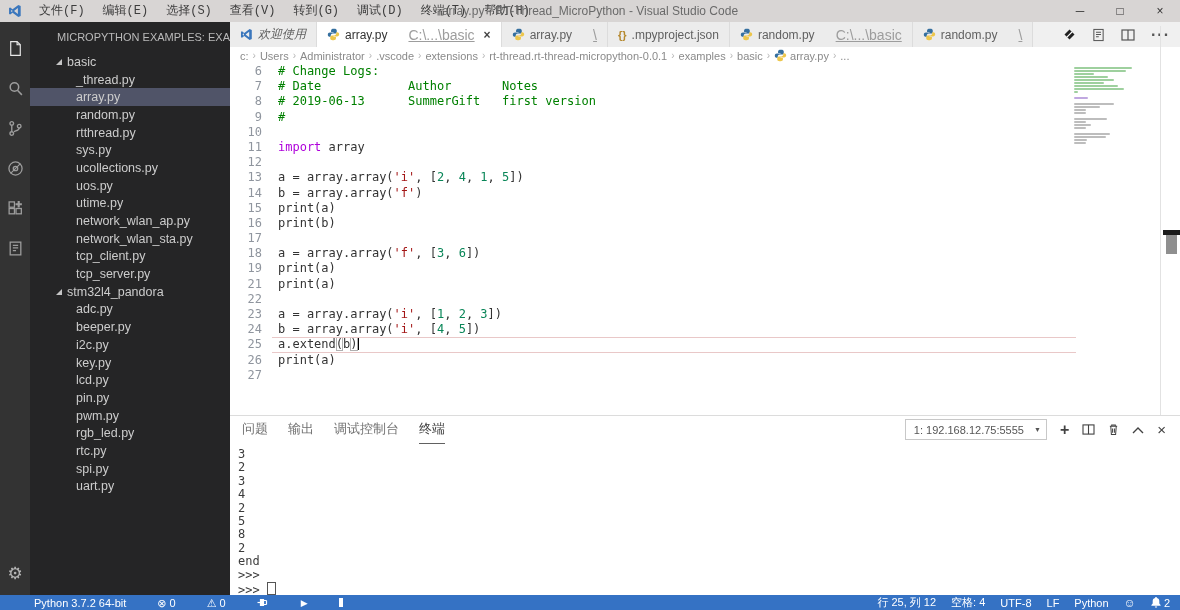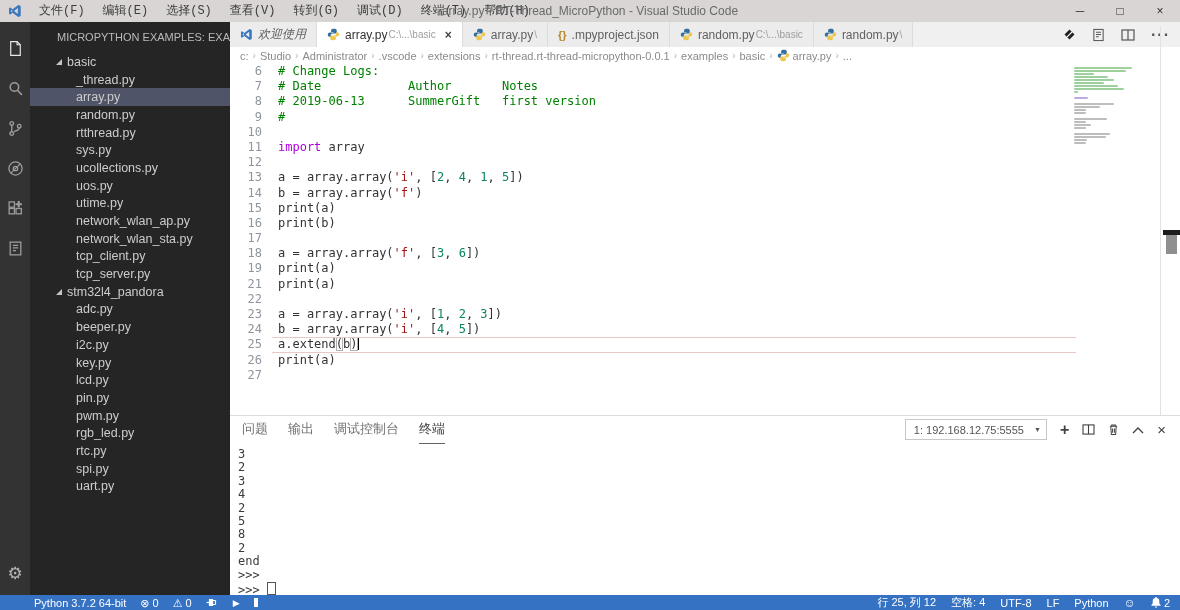--- a/index.html
+++ b/index.html
@@ -28,21 +28,21 @@
   .tree-row.selected{background:#505468;}
   .twisty{width:0;height:0;border-bottom:6px solid #c5c5c5;border-left:6px solid transparent;margin-right:5px;}
   
   .main{position:absolute;left:230px;top:22px;width:950px;height:573px;background:#be185d;}
   .tabbar{height:25px;background:#f0f0f0;display:flex;align-items:stretch;}
   .tab{display:flex;align-items:center;padding:0 10px;font-size:12px;background:#ececec;
     border-right:1px solid #dcdcdc;color:#616161;white-space:nowrap;}
   .tab .ticon{margin-right:5px;display:flex;align-items:center;}
   .tab.active{background:#ffffff;color:#333333;}
   .tab.preview .tlabel{font-style:italic;}
-  .tab .tdesc{font-size:10px;color:#9d9d9d;margin-left:1px;}
+  .tab .tdesc{font-size:14px;color:#9d9d9d;margin-left:21px;text-decoration:underline;}
   .tab .tclose{margin-left:9px;color:#444;font-size:12px;font-weight:bold;}
   .editor-actions{margin-left:auto;display:flex;align-items:center;gap:16px;padding-right:10px;background:#f0f0f0;}
   .breadcrumb{height:17px;display:flex;align-items:center;font-size:11px;color:#8a8a8a;
     padding-left:10px;background:#fff;white-space:nowrap;}
   .bc-sep{margin:0 4px;color:#b5b5b5;font-size:10px;}
   .bc-item{display:flex;align-items:center;gap:3px;}
   
   .editor{position:absolute;top:42px;left:0;width:950px;height:351px;background:#fff;
     font-family:"DejaVu Sans Mono","Liberation Mono",monospace;font-size:12px;overflow:hidden;}
   .code-line{display:flex;height:15.2px;line-height:15.2px;white-space:pre;position:relative;}
@@ -322,21 +322,21 @@
       </span>
       <span style="color:#555;font-weight:bold;letter-spacing:1px;">···</span>
     </div>
   </div>
   <div class="breadcrumb" id="breadcrumb">
       <span class="bc-item">
         <span>c:</span>
       </span>
       <span class="bc-sep">›</span>
       <span class="bc-item">
-        <span>Studio</span>
+        <span>Users</span>
       </span>
       <span class="bc-sep">›</span>
       <span class="bc-item">
         <span>Administrator</span>
       </span>
       <span class="bc-sep">›</span>
       <span class="bc-item">
         <span>.vscode</span>
       </span>
       <span class="bc-sep">›</span>
@@ -473,21 +473,21 @@
         <div class="term-line">8</div>
         <div class="term-line">2</div>
         <div class="term-line">end</div>
         <div class="term-line">&gt;&gt;&gt;</div>
         <div class="term-line">&gt;&gt;&gt; <span class="term-cursor"></span></div>
       </div>
   </div>
 </div>
 
 <div class="statusbar">
-  <div id="sb-left" style="display:flex;align-items:center;">
+  <div id="sb-left" style="display:flex;align-items:center;gap:17px;">
       <span class="sb-item">
         <span>Python 3.7.2 64-bit</span>
       </span>
       <span class="sb-item">
         <span><span class="sb-glyph">⊗</span></span>
         <span>0</span>
       </span>
       <span class="sb-item">
         <span><span class="sb-glyph">⚠</span></span>
         <span>0</span>

